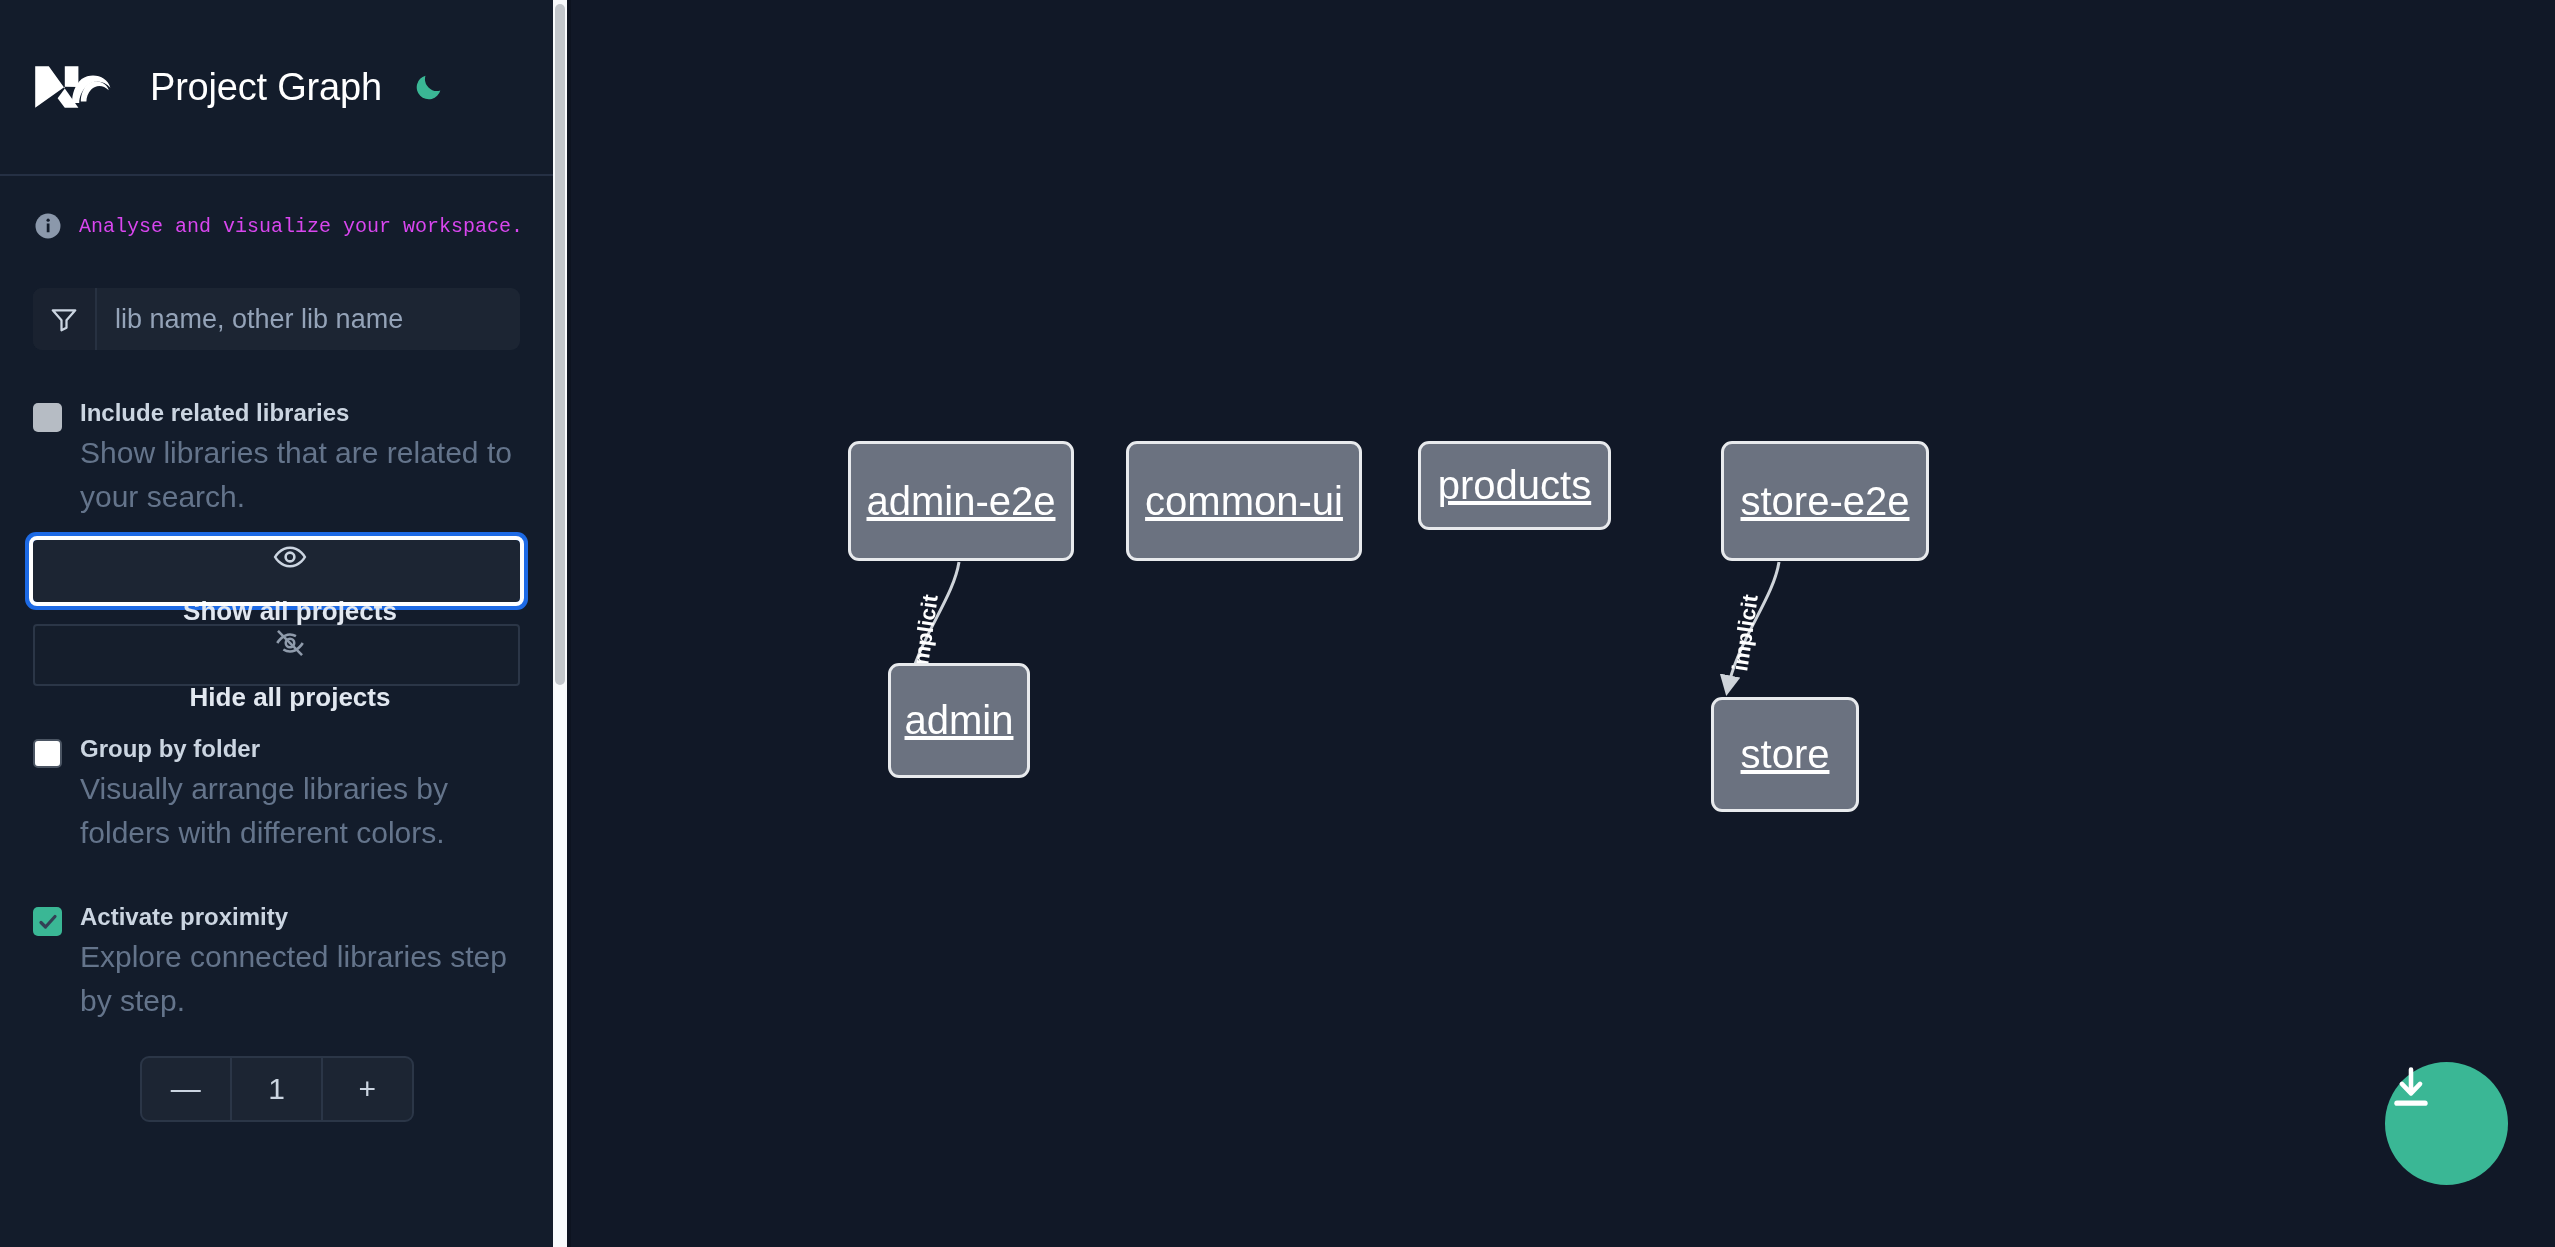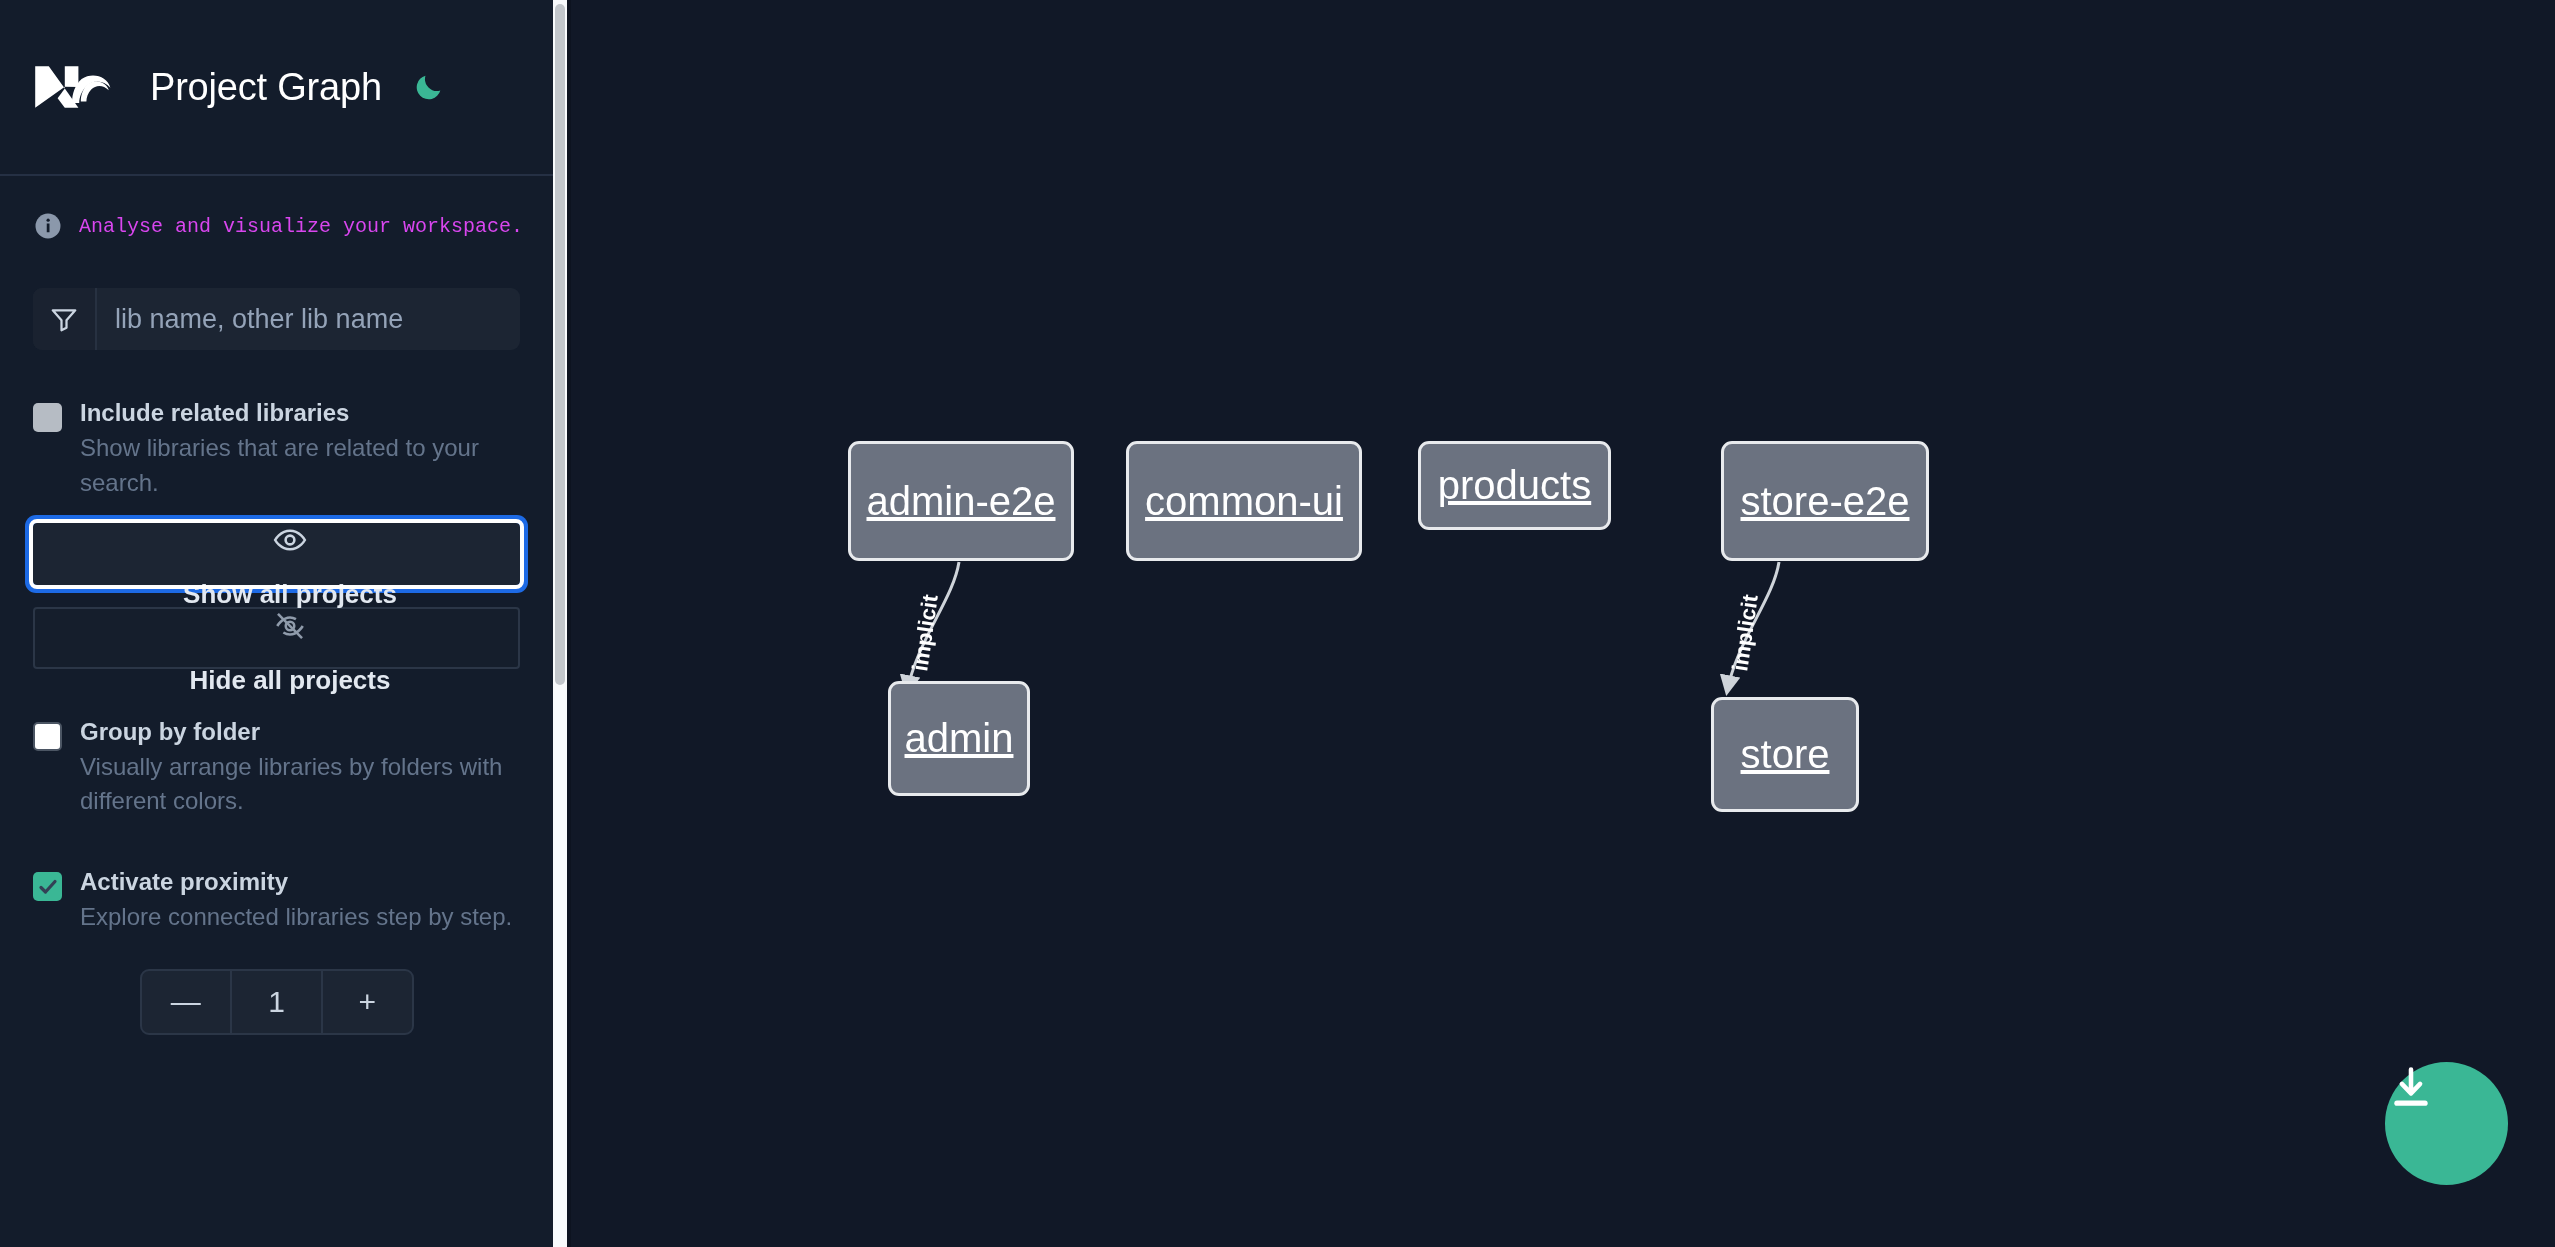--- a/index.html
+++ b/index.html
@@ -136,21 +136,21 @@
   .cb.checked svg { display: block; }
   .opt-txt { min-width: 0; }
   .opt-title {
     color: #cbd5e1;
     font-size: 24px;
     font-weight: bold;
     line-height: 1.25;
   }
   .opt-desc {
     color: #64748b;
-    font-size: 24px;
+    font-size: 30px;
     line-height: 1.45;
     margin-top: 3px;
     max-width: 440px;
   }
 
   
   .act-btn {
     height: 62px;
     display: flex;
     align-items: center;
@@ -388,21 +388,21 @@
       <path d="M 1208 562 C 1202 600 1166 640 1156 692" fill="none" stroke="#cfd4da" stroke-width="3" marker-end="url(#arw)"></path>
     </svg>
 
     <div class="edge-label" style="left:316px; top:620px; transform:rotate(-82deg);">implicit</div>
     <div class="edge-label" style="left:1136px; top:620px; transform:rotate(-82deg);">implicit</div>
 
     <div class="node" style="left:277px; top:441px; width:226px; height:120px;">admin-e2e</div>
     <div class="node" style="left:555px; top:441px; width:236px; height:120px;">common-ui</div>
     <div class="node" style="left:847px; top:441px; width:193px; height:89px;">products</div>
     <div class="node" style="left:1150px; top:441px; width:208px; height:120px;">store-e2e</div>
-    <div class="node" style="left:317px; top:681px; width:142px; height:115px;">admin</div>
+    <div class="node" style="left:317px; top:663px; width:142px; height:115px;">admin</div>
     <div class="node" style="left:1140px; top:697px; width:148px; height:115px;">store</div>
 
     <div id="fab">
       <svg width="52" height="52" viewBox="0 0 24 24">
         <path d="M12 3.5v10M12 14.5l-4.2-4.4M12 14.5l4.2-4.4" fill="none" stroke="#ffffff" stroke-width="2.1" stroke-linecap="round" stroke-linejoin="round"></path>
         <path d="M5.5 19h13" fill="none" stroke="#ffffff" stroke-width="2.4" stroke-linecap="round"></path>
       </svg>
     </div>
 
   </div>

